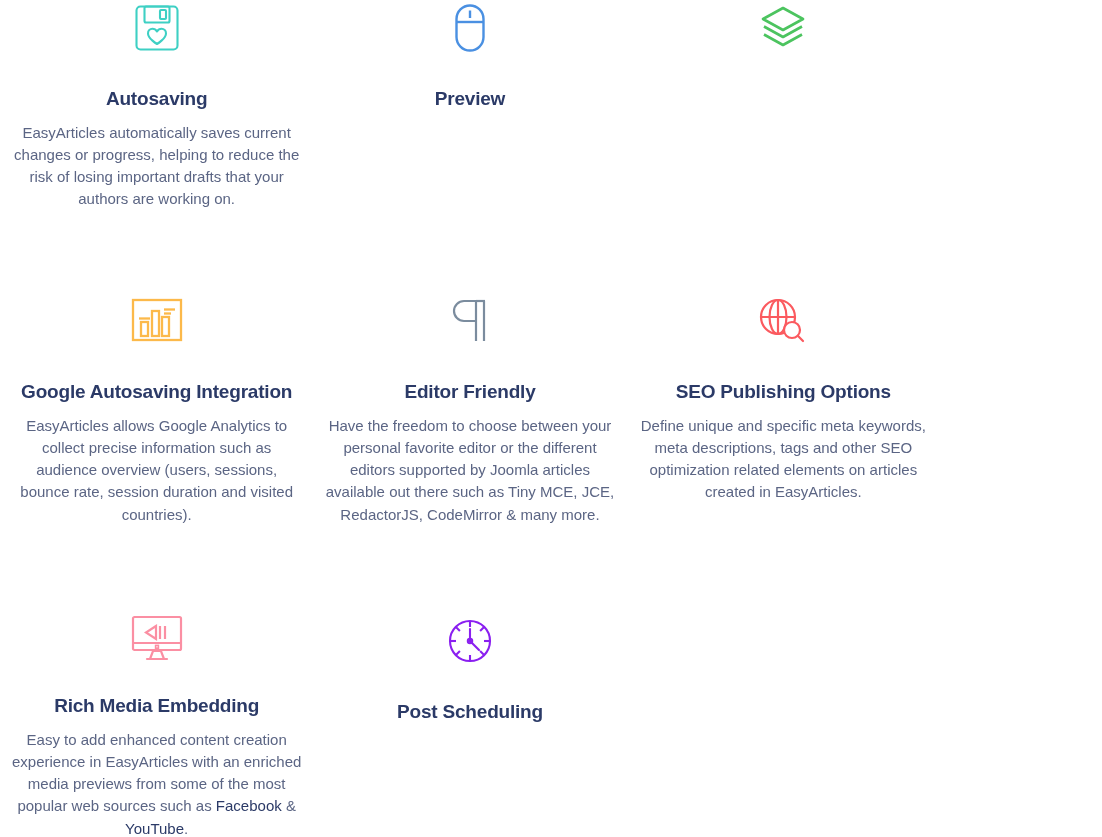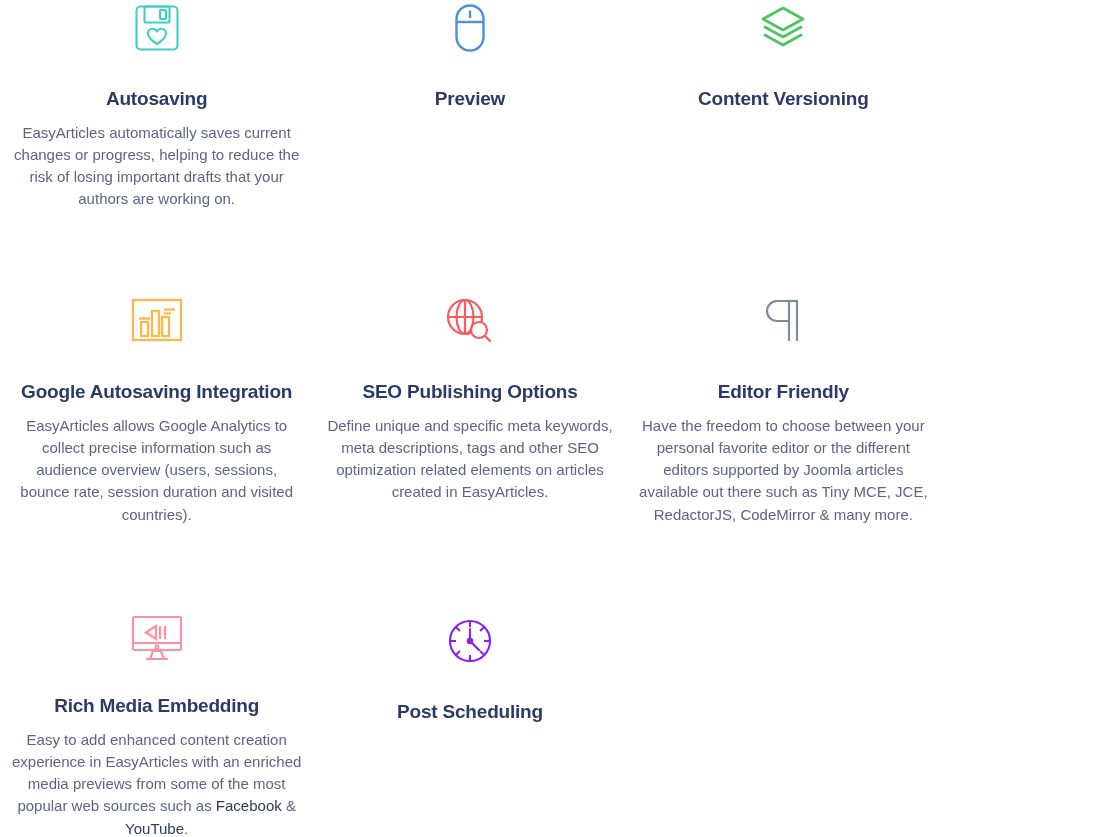--- a/index.html
+++ b/index.html
@@ -99,65 +99,64 @@
 
   <div class="feature-card card-r1c3 row1">
     <div class="feature-icon">
       <svg width="48" height="48" viewBox="0 0 48 48" fill="none" stroke="#4cc45f" stroke-width="2.6" stroke-linejoin="round">
         <path d="M24 4 L44 15 L24 26 L4 15 Z"></path>
         <path d="M5 22.5 L24 33 L43 22.5"></path>
         <path d="M5 30.5 L24 41 L43 30.5"></path>
         <path d="M5 37.5 L24 48 L43 37.5" stroke-opacity="0"></path>
       </svg>
     </div>
-    <div class="feature-title">Content Versioning</div>
   </div>
 
   <div class="feature-card card-r2c1 row2">
     <div class="feature-icon">
       <svg width="52" height="46" viewBox="0 0 52 46" fill="none" stroke="#fcb94a" stroke-width="2.3">
         <rect x="2" y="2" width="48" height="40"></rect>
         <rect x="10" y="24" width="7" height="14"></rect>
         <line x1="8" y1="20.5" x2="19" y2="20.5"></line>
         <rect x="21" y="13" width="7" height="25"></rect>
         <rect x="31" y="19" width="7" height="19"></rect>
         <line x1="33" y1="11.5" x2="44" y2="11.5"></line>
         <line x1="33" y1="15.5" x2="40" y2="15.5"></line>
       </svg>
     </div>
     <div class="feature-title">Google Autosaving Integration</div>
     <div class="feature-desc">EasyArticles allows Google Analytics to collect precise information such as audience overview (users, sessions, bounce rate, session duration and visited countries).</div>
   </div>
 
+  <div class="feature-card card-r2c2 row2">
+    <div class="feature-icon">
+      <svg width="36" height="46" viewBox="0 0 36 46" fill="none" stroke="#7b8c9e" stroke-width="2.2">
+        <path d="M24 3 L12 3 A10 10 0 0 0 12 23 L24 23"></path>
+        <line x1="24" y1="3" x2="24" y2="43"></line>
+        <line x1="32" y1="3" x2="32" y2="43"></line>
+        <line x1="24" y1="3" x2="33" y2="3"></line>
+      </svg>
+    </div>
+    <div class="feature-title">Editor Friendly</div>
+    <div class="feature-desc">Have the freedom to choose between your personal favorite editor or the different editors supported by Joomla articles available out there such as Tiny MCE, JCE, RedactorJS, CodeMirror &amp; many more.</div>
+  </div>
+
   <div class="feature-card card-r2c3 row2">
     <div class="feature-icon">
       <svg width="48" height="46" viewBox="0 0 48 46" fill="none" stroke="#fb5a5f" stroke-width="2.2">
         <circle cx="19" cy="19" r="17"></circle>
         <line x1="2" y1="19" x2="36" y2="19"></line>
         <line x1="19" y1="2" x2="19" y2="36"></line>
         <ellipse cx="19" cy="19" rx="8.5" ry="17"></ellipse>
         <circle cx="33" cy="32" r="8" fill="#ffffff"></circle>
         <line x1="38.8" y1="37.8" x2="44" y2="43" stroke-linecap="round"></line>
       </svg>
     </div>
     <div class="feature-title">SEO Publishing Options</div>
     <div class="feature-desc">Define unique and specific meta keywords, meta descriptions, tags and other SEO optimization related elements on articles created in EasyArticles.</div>
-  </div>
-
-  <div class="feature-card card-r2c2 row2">
-    <div class="feature-icon">
-      <svg width="36" height="46" viewBox="0 0 36 46" fill="none" stroke="#7b8c9e" stroke-width="2.2">
-        <path d="M24 3 L12 3 A10 10 0 0 0 12 23 L24 23"></path>
-        <line x1="24" y1="3" x2="24" y2="43"></line>
-        <line x1="32" y1="3" x2="32" y2="43"></line>
-        <line x1="24" y1="3" x2="33" y2="3"></line>
-      </svg>
-    </div>
-    <div class="feature-title">Editor Friendly</div>
-    <div class="feature-desc">Have the freedom to choose between your personal favorite editor or the different editors supported by Joomla articles available out there such as Tiny MCE, JCE, RedactorJS, CodeMirror &amp; many more.</div>
   </div>
 
   <div class="feature-card card-r3c1 row3">
     <div class="feature-icon">
       <svg width="52" height="46" viewBox="0 0 52 46" fill="none" stroke="#fb8fa3" stroke-width="2.2">
         <rect x="2" y="2" width="48" height="33" rx="1.5"></rect>
         <line x1="2" y1="28" x2="50" y2="28"></line>
         <path d="M25 11 L15 17.5 L25 24 Z"></path>
         <line x1="29" y1="11" x2="29" y2="24"></line>
         <line x1="34" y1="11" x2="34" y2="24"></line>

